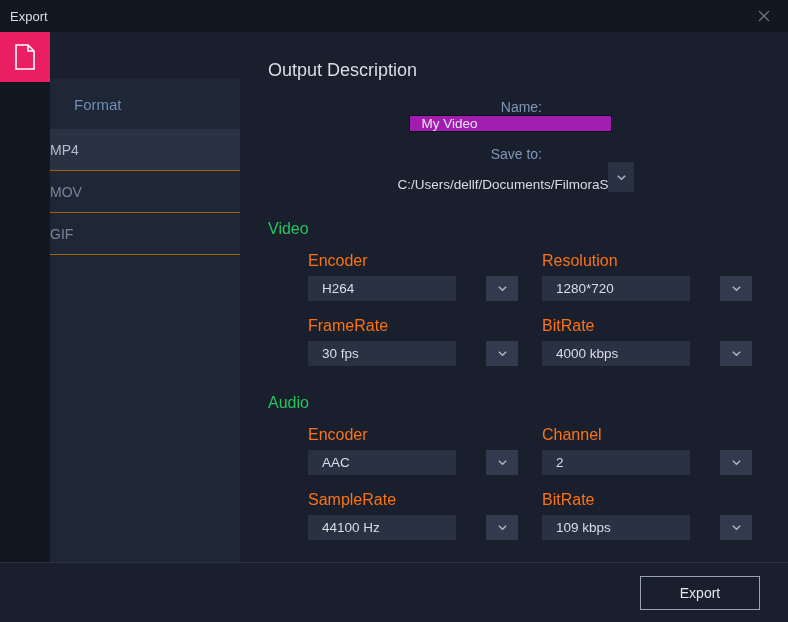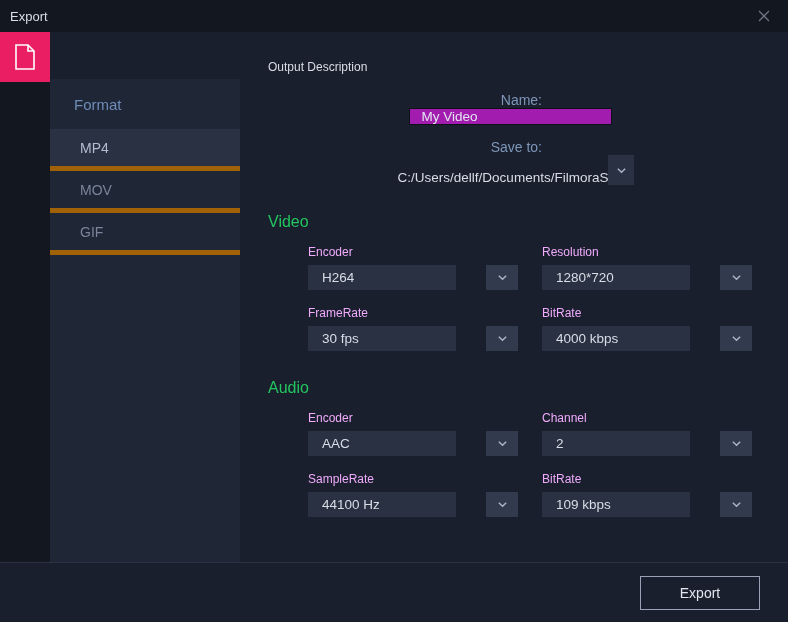--- a/index.html
+++ b/index.html
@@ -7,35 +7,35 @@
 .titlebar { height:32px; background:#13171f; display:flex; align-items:center; padding:0 10px; }
 .titlebar .ttl { color:#d8dde6; font-size:13px; }
 .titlebar .close { margin-left:auto; width:28px; height:28px; display:flex; align-items:center; justify-content:center; color:#6b7280; cursor:pointer; }
 .titlebar .close svg { width:12px; height:12px; }
 .body { display:flex; height:530px; }
 .iconcol { width:50px; background:#13171f; }
 .iconcol .doc { width:50px; height:50px; background:#e91e63; display:flex; align-items:center; justify-content:center; }
 .iconcol .doc svg { width:22px; height:26px; }
 .sidebar { width:190px; background:#1f2636;margin-top:47px; }
 .sidebar .hdr { height:50px; display:flex; align-items:center; padding-left:24px; color:#6d8db8; font-size:15px; }
-.sidebar .item { height:42px; display:flex; align-items:center; padding-left:30px; color:#b3bdd0; font-size:14px; cursor:pointer; border-bottom:5px solid #a16207; }
+.sidebar .item { height:42px; display:flex; align-items:center; color:#b3bdd0; font-size:14px; cursor:pointer; border-bottom:1px solid #a16207; }
 .sidebar .item.inactive { color:#7a8599; }
 .sidebar .item.active { background:#2a3142; }
 .main { flex:1; padding:28px 36px 10px 28px; overflow:auto; }
-.section-ttl { color:#d8dde6; font-size:12px; margin-bottom:18px; }
+.section-ttl { color:#d8dde6; font-size:18px; margin-bottom:18px; }
 .row { display:flex; align-items:center; margin-bottom:14px;flex-direction:column; }
 .lbl { width:92px; text-align:right; padding-right:14px; color:#7d96b8; font-size:14px; }
 .input { flex:1; max-width:300px; height:30px; background:#a21caf; border:1px solid #0d1117; color:#e2e6ee; font-size:13.5px; padding:0 12px; }
 .pathsel { display:flex; align-items:flex-end; max-width:300px; height:30px; }
 .pathsel .txt { flex:1; color:#d8dde6; font-size:13.5px; padding-left:12px; white-space:nowrap; overflow:hidden; }
 .pathsel .chev { width:26px; height:30px; background:#2a3142; display:flex; align-items:center; justify-content:center; cursor:pointer; }
 .group { margin-top:28px; }
 .group-ttl { color:#22c55e; font-size:16px; margin-bottom:14px; }
 .grid { display:grid; grid-template-columns:1fr 1fr; gap:16px 24px; padding-left:40px; }
-.field .flbl { color:#f0abfc; font-size:12px; margin-bottom:6px; }
+.field .flbl { color:#f97316; font-size:16px; margin-bottom:6px; }
 .dd { display:flex; height:25px;gap:27px; }
 .dd .val { flex:1; background:#2a3142; color:#d8dde6; font-size:13.5px; display:flex; align-items:center; padding:0 14px; }
 .dd .chev { width:32px; background:#323a4e; display:flex; align-items:center; justify-content:center; cursor:pointer; margin-left:3px; }
 .chev svg { width:11px; height:11px; stroke:#aab4c8; }
 .footer { height:60px; border-top:1px solid #2a3142; display:flex; align-items:center; justify-content:flex-end; padding-right:28px; }
 .export-btn { width:120px; height:34px; border:1px solid #9aa3b5; background:transparent; color:#e2e6ee; font-size:14px; cursor:pointer; display:flex; align-items:center; justify-content:center; }
 </style>
 </head>
 <body>
 

